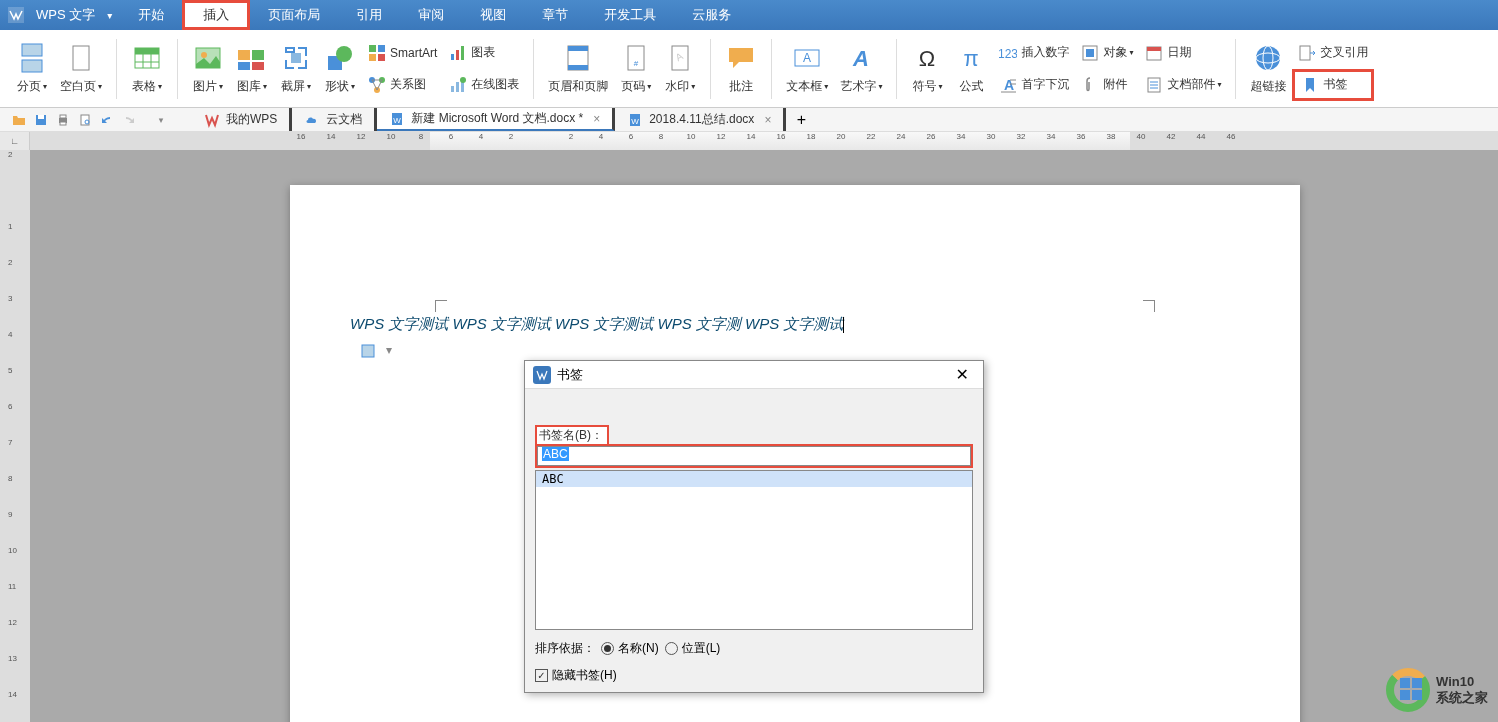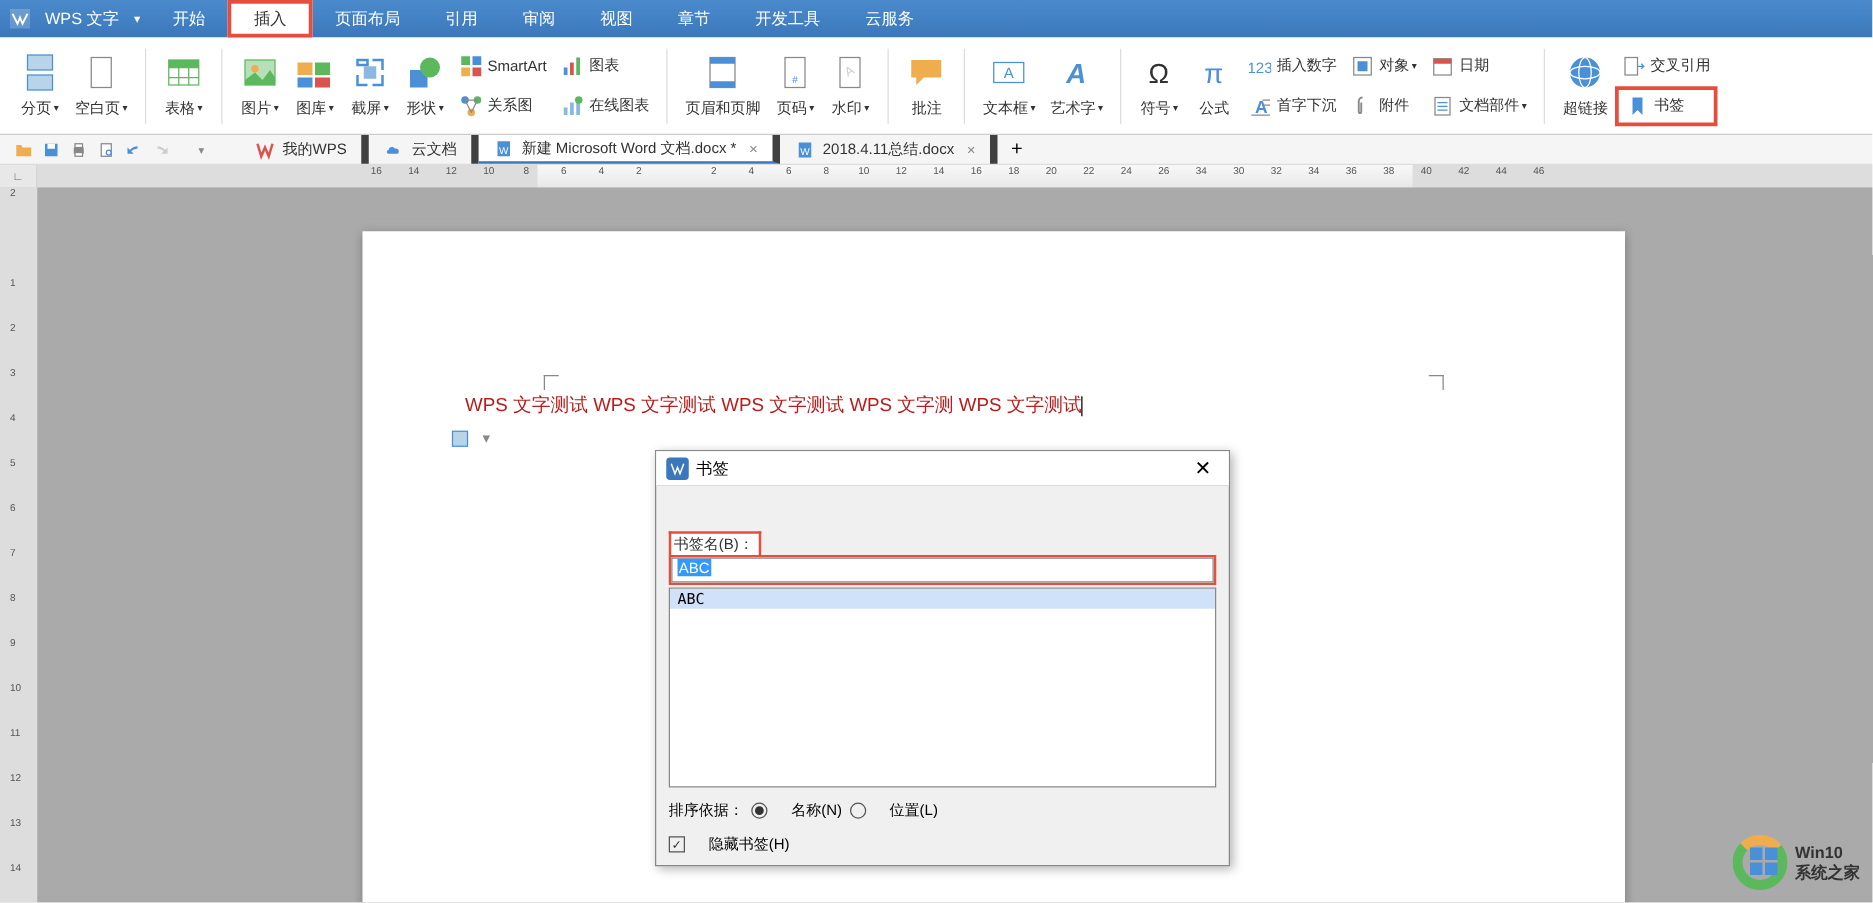--- a/index.html
+++ b/index.html
@@ -29,41 +29,41 @@
     .ribbon-btn-small { display: flex; align-items: center; padding: 4px 6px; font-size: 12px; color: #333; cursor: pointer; height: 32px; white-space: nowrap; }
     .ribbon-btn-small .icon { width: 18px; height: 18px; margin-right: 4px; display: flex; align-items: center; justify-content: center; }
     .ribbon-btn-small .dropdown-arrow { font-size: 8px; margin-left: 2px; }
     .ribbon-highlight { border: 3px solid #e74c3c; }
     
     
     .quick-access { height: 24px; background: #f5f5f5; border-bottom: 1px solid #ddd; display: flex; align-items: center; padding: 0 8px; }
     .qa-btn { width: 22px; height: 20px; display: flex; align-items: center; justify-content: center; cursor: pointer; font-size: 12px; }
     .qa-sep { width: 10px; }
     .doc-tabs { display: flex; height: 100%; margin-left: 20px; }
-    .doc-tab { display: flex; align-items: center; padding: 0 12px; font-size: 12px; color: #333; cursor: pointer; border-right: 6px solid #404040; }
+    .doc-tab { display: flex; align-items: center; padding: 0 12px; font-size: 12px; color: #333; cursor: pointer; border-right: 3px solid #404040; }
     .doc-tab.active { background: #fff; border-bottom: 2px solid #3b78bb; }
     .doc-tab .icon { width: 16px; height: 16px; margin-right: 6px; }
     .doc-tab .close { margin-left: 10px; font-size: 12px; color: #888; }
     .doc-tab-add { width: 30px; display: flex; align-items: center; justify-content: center; cursor: pointer; }
     
     
     .ruler-area { height: 18px; background: #e8e8e8; display: flex; }
     .ruler-corner { width: 30px; height: 18px; background: #e8e8e8; border-right: 1px solid #ccc; display: flex; align-items: center; justify-content: center; font-size: 9px; color: #666; }
     .ruler-h { flex: 1; position: relative; background: #ddd; font-size: 8px; color: #555; }
     .ruler-h .page-area { position: absolute; left: 400px; width: 700px; height: 18px; background: linear-gradient(#f8f8f8, #e8e8e8); }
     .ruler-ticks { position: absolute; left: 256px; display: flex; }
     .ruler-tick { width: 30px; text-align: center; font-size: 8px; }
     
     
     .doc-area { display: flex; height: 572px; background: #aaa; }
     .ruler-v { width: 30px; background: #ddd; position: relative; }
     .ruler-v .tick { position: absolute; left: 8px; font-size: 8px; color: #555; }
     .doc-canvas { flex: 1; background: #aaa; position: relative; overflow: hidden; }
     .page { position: absolute; left: 260px; top: 35px; width: 1010px; height: 700px; background: #fff; box-shadow: 0 2px 8px rgba(0,0,0,0.3); }
-    .page-content { padding: 130px 82px; font-size: 15px; color: #b91c1c; }
+    .page-content { padding: 130px 60px; font-size: 15px; color: #0c4a6e; font-style: italic; }
     .page-mark-tl { position: absolute; left: 145px; top: 115px; width: 12px; height: 12px; border-left: 1px solid #888; border-top: 1px solid #888; }
     .page-mark-tr { position: absolute; right: 145px; top: 115px; width: 12px; height: 12px; border-right: 1px solid #888; border-top: 1px solid #888; }
     .side-icons { position: absolute; left: 70px; top: 158px; display: flex; gap: 10px; }
     .side-icon { width: 16px; height: 16px; }
     .cursor-line { display: inline-block; width: 1px; height: 16px; background: #000; vertical-align: middle; }
     
     
     .dialog { position: absolute; left: 524px; top: 360px; width: 460px; background: #f0f0f0; border: 1px solid #888; box-shadow: 2px 2px 8px rgba(0,0,0,0.3); }
     .dialog-title { height: 28px; background: #fff; display: flex; align-items: center; padding: 0 8px; border-bottom: 1px solid #ddd; }
     .dialog-title .icon { width: 18px; height: 18px; margin-right: 6px; background: #3b78bb; border-radius: 3px; display: flex; align-items: center; justify-content: center; }
@@ -73,21 +73,21 @@
     .dialog-label { font-size: 12px; color: #333; margin-top: 28px; }
     .label-highlight { background: #fff; border: 2px solid #e74c3c; border-bottom: none; display: inline-block; padding: 0 4px 0 2px; }
     .dialog-input-wrap { border: 2px solid #e74c3c; }
     .dialog-input { width: 100%; height: 20px; border: 1px solid #888; padding: 0 4px; font-size: 12px; font-family: Consolas, monospace; background: #fff; }
     .dialog-input::selection { background: #3399ff; color: #fff; }
     .input-selected { background: #3399ff; color: #fff; padding: 0 1px; }
     .dialog-list { width: 100%; height: 160px; border: 1px solid #888; background: #fff; margin-top: 2px; overflow: auto; }
     .list-item { padding: 1px 6px; font-size: 12px; font-family: Consolas, monospace; }
     .list-item.selected { background: #cfe2f9; }
     .dialog-row { display: flex; align-items: center; margin-top: 10px; font-size: 12px; gap: 6px; }
-    .radio-group { display: flex; align-items: center; gap: 19px; }
+    .radio-group { display: flex; align-items: center; gap: 4px; }
     .radio { width: 13px; height: 13px; border: 1px solid #555; border-radius: 50%; display: inline-flex; align-items: center; justify-content: center; }
     .radio.checked::after { content: ''; width: 7px; height: 7px; background: #333; border-radius: 50%; }
     .checkbox { width: 13px; height: 13px; border: 1px solid #555; display: inline-flex; align-items: center; justify-content: center; font-size: 10px; }
     .checkbox.checked::after { content: '✓'; color: #333; }
     .dialog-buttons { height: 50px; border-top: 1px solid #ccc; display: flex; align-items: center; padding: 0 10px; gap: 14px; margin-top: 8px; }
     .dialog-btn { width: 86px; height: 26px; border: 1px solid #888; background: linear-gradient(#fdfdfd, #e8e8e8); font-size: 12px; cursor: pointer; display: flex; align-items: center; justify-content: center; }
     .dialog-btn.primary-highlight { border: 2px solid #e74c3c; }
     .dialog-btn.blue-border { border: 2px solid #3b78bb; }
     .dialog-buttons .spacer { flex: 1; }
     

